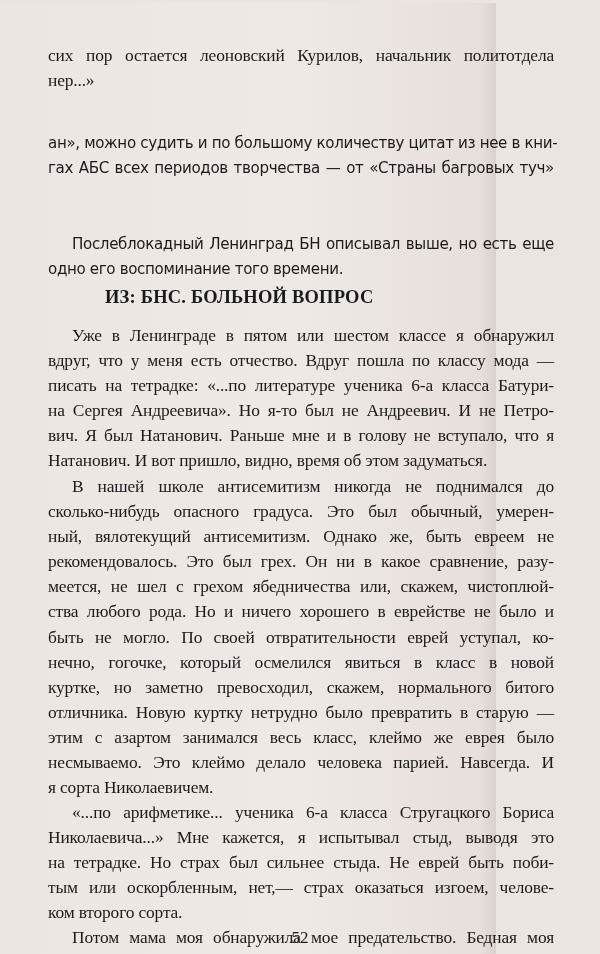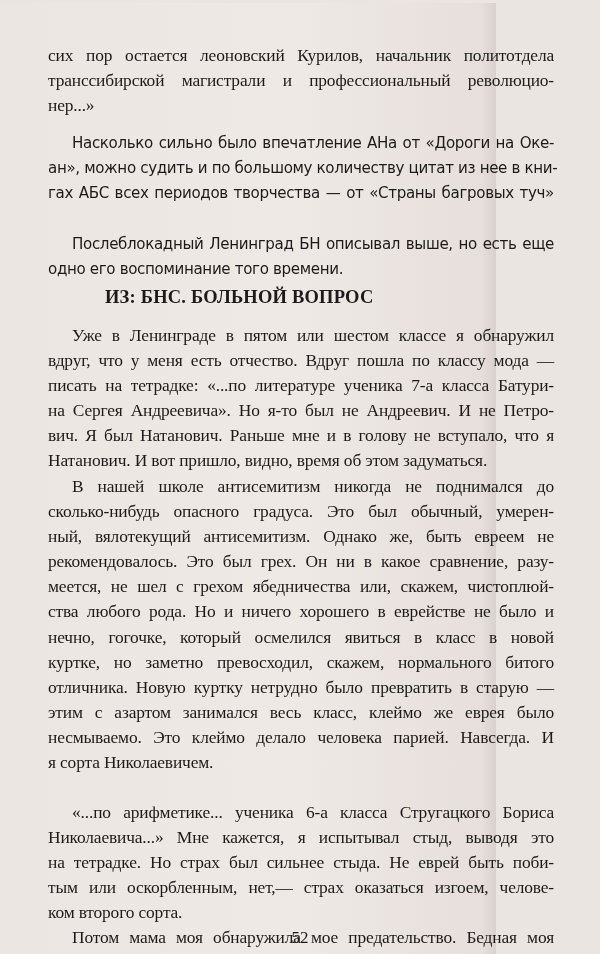--- a/index.html
+++ b/index.html
@@ -42,52 +42,51 @@
     font-family: "Liberation Serif", "DejaVu Serif", serif; font-size: 17px;
   }
 </style>
 </head>
 <body>
 
 <div class="page">
 
   <div class="col serif" style="top: 40px;">
     <span class="line">сих пор остается леоновский Курилов, начальник политотдела</span>
-    <span class="line">транссибирской магистрали и профессиональный революцио-</span>
     <span class="line last">нер...»</span>
   </div>
 
   <div class="col sans" style="top: 128px;">
-    <span class="line indent">Насколько сильно было впечатление АНа от «Дороги на Оке-</span>
     <span class="line">ан», можно судить и по большому количеству цитат из нее в кни-</span>
     <span class="line">гах АБС всех периодов творчества — от «Страны багровых туч»</span>
   </div>
   <div class="col sans" style="top: 229px;">
     <span class="line indent">Послеблокадный Ленинград БН описывал выше, но есть еще</span>
     <span class="line last">одно его воспоминание того времени.</span>
   </div>
 
   <div class="col heading" style="top: 282px; left: 73px;">ИЗ: БНС. БОЛЬНОЙ ВОПРОС</div>
 
   <div class="col serif" style="top: 320px;">
     <span class="line indent">Уже в Ленинграде в пятом или шестом классе я обнаружил</span>
     <span class="line">вдруг, что у меня есть отчество. Вдруг пошла по классу мода —</span>
-    <span class="line">писать на тетрадке: «...по литературе ученика 7-а класса Батури-</span>
+    <span class="line">писать на тетрадке: «...по литературе ученика 6-а класса Батури-</span>
     <span class="line">на Сергея Андреевича». Но я-то был не Андреевич. И не Петро-</span>
     <span class="line">вич. Я был Натанович. Раньше мне и в голову не вступало, что я</span>
     <span class="line last">Натанович. И вот пришло, видно, время об этом задуматься.</span>
   </div>
 
   <div class="col serif" style="top: 471px;">
     <span class="line indent">В нашей школе антисемитизм никогда не поднимался до</span>
     <span class="line">сколько-нибудь опасного градуса. Это был обычный, умерен-</span>
     <span class="line">ный, вялотекущий антисемитизм. Однако же, быть евреем не</span>
     <span class="line">рекомендовалось. Это был грех. Он ни в какое сравнение, разу-</span>
     <span class="line">меется, не шел с грехом ябедничества или, скажем, чистоплюй-</span>
     <span class="line">ства любого рода. Но и ничего хорошего в еврействе не было и</span>
+    <span class="line">быть не могло. По своей отвратительности еврей уступал, ко-</span>
     <span class="line">нечно, гогочке, который осмелился явиться в класс в новой</span>
     <span class="line">куртке, но заметно превосходил, скажем, нормального битого</span>
     <span class="line">отличника. Новую куртку нетрудно было превратить в старую —</span>
     <span class="line">этим с азартом занимался весь класс, клеймо же еврея было</span>
     <span class="line">несмываемо. Это клеймо делало человека парией. Навсегда. И</span>
     <span class="line last">я сорта Николаевичем.</span>
   </div>
 
   <div class="col serif" style="top: 797px;">
     <span class="line indent">«...по арифметике... ученика 6-а класса Стругацкого Бориса</span>

